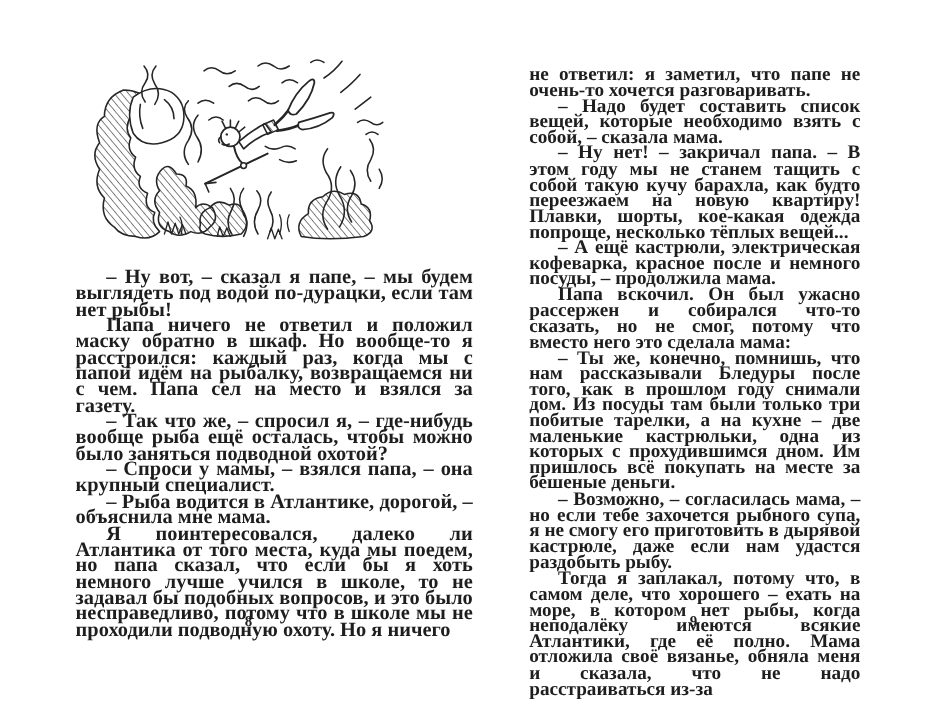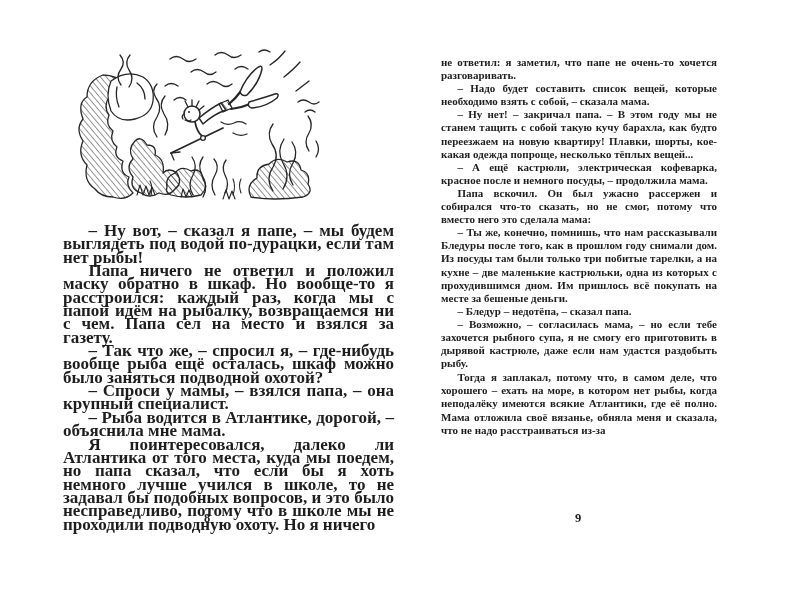--- a/index.html
+++ b/index.html
@@ -13,21 +13,21 @@
   }
   .page { position: absolute; }
   .page-left  { left: 63px;  top: 45px; width: 331px; }
   .page-right { left: 441px; top: 56px; width: 276px; }
 
   figure.illustration { margin: 0 0 9px 10px; width: 252px; height: 170px; }
   figure.illustration svg { display: block; width: 252px; height: 170px; }
 
   .text-block { text-align: justify; font-weight: 600; }
   .left-text  { font-size: 17px; line-height: 13.35px; }
-  .right-text { font-size: 11px; line-height: 13.1px; }
+  .right-text { font-size: 16px; line-height: 13.1px; }
 
   .para { margin: 0; text-indent: 1.5em; }
   .para.no-indent { text-indent: 0; }
   .para.gap { margin-top: 1px; }
 
   .page-number {
     position: absolute;
     width: 22px; text-align: center;
     font-size: 12.5px; font-weight: 600;
   }
@@ -111,21 +111,21 @@
         <path d="M112 75 q3 2 6 0"></path>
       </g>
     </svg>
   </figure>
   <div class="text-block left-text">
 
       <p class="para">– Ну вот, – сказал я папе, – мы будем выглядеть под водой по-дурацки, если там нет рыбы!</p>
 
       <p class="para">Папа ничего не ответил и положил маску обратно в шкаф. Но вообще-то я расстроился: каждый раз, когда мы с папой идём на рыбалку, возвращаемся ни с чем. Папа сел на место и взялся за газету.</p>
 
-      <p class="para">– Так что же, – спросил я, – где-нибудь вообще рыба ещё осталась, шкаф можно было заняться подводной охотой?</p>
+      <p class="para">– Так что же, – спросил я, – где-нибудь вообще рыба ещё осталась, чтобы можно было заняться подводной охотой?</p>
 
       <p class="para">– Спроси у мамы, – взялся папа, – она крупный специалист.</p>
 
       <p class="para">– Рыба водится в Атлантике, дорогой, – объяснила мне мама.</p>
 
       <p class="para">Я поинтересовался, далеко ли Атлантика от того места, куда мы поедем, но папа сказал, что если бы я хоть немного лучше учился в школе, то не задавал бы подобных вопросов, и это было несправедливо, потому что в школе мы не проходили подводную охоту. Но я ничего</p>
     </div>
 </section>
 
 <section class="page page-right">
@@ -136,21 +136,20 @@
       <p class="para">– Надо будет составить список вещей, которые необходимо взять с собой, – сказала мама.</p>
 
       <p class="para">– Ну нет! – закричал папа. – В этом году мы не станем тащить с собой такую кучу барахла, как будто переезжаем на новую квартиру! Плавки, шорты, кое-какая одежда попроще, несколько тёплых вещей...</p>
 
       <p class="para">– А ещё кастрюли, электрическая кофеварка, красное после и немного посуды, – продолжила мама.</p>
 
       <p class="para">Папа вскочил. Он был ужасно рассержен и собирался что-то сказать, но не смог, потому что вместо него это сделала мама:</p>
 
       <p class="para">– Ты же, конечно, помнишь, что нам рассказывали Бледуры после того, как в прошлом году снимали дом. Из посуды там были только три побитые тарелки, а на кухне – две маленькие кастрюльки, одна из которых с прохудившимся дном. Им пришлось всё покупать на месте за бешеные деньги.</p>
 
-      <p class="para">– Бледур – недотёпа, – сказал папа.</p>
 
       <p class="para">– Возможно, – согласилась мама, – но если тебе захочется рыбного супа, я не смогу его приготовить в дырявой кастрюле, даже если нам удастся раздобыть рыбу.</p>
 
       <p class="para gap">Тогда я заплакал, потому что, в самом деле, что хорошего – ехать на море, в котором нет рыбы, когда неподалёку имеются всякие Атлантики, где её полно. Мама отложила своё вязанье, обняла меня и сказала, что не надо расстраиваться из-за</p>
     </div>
 </section>
 
 <div class="page-number" id="pn-left">8</div>
 <div class="page-number" id="pn-right">9</div>
 

